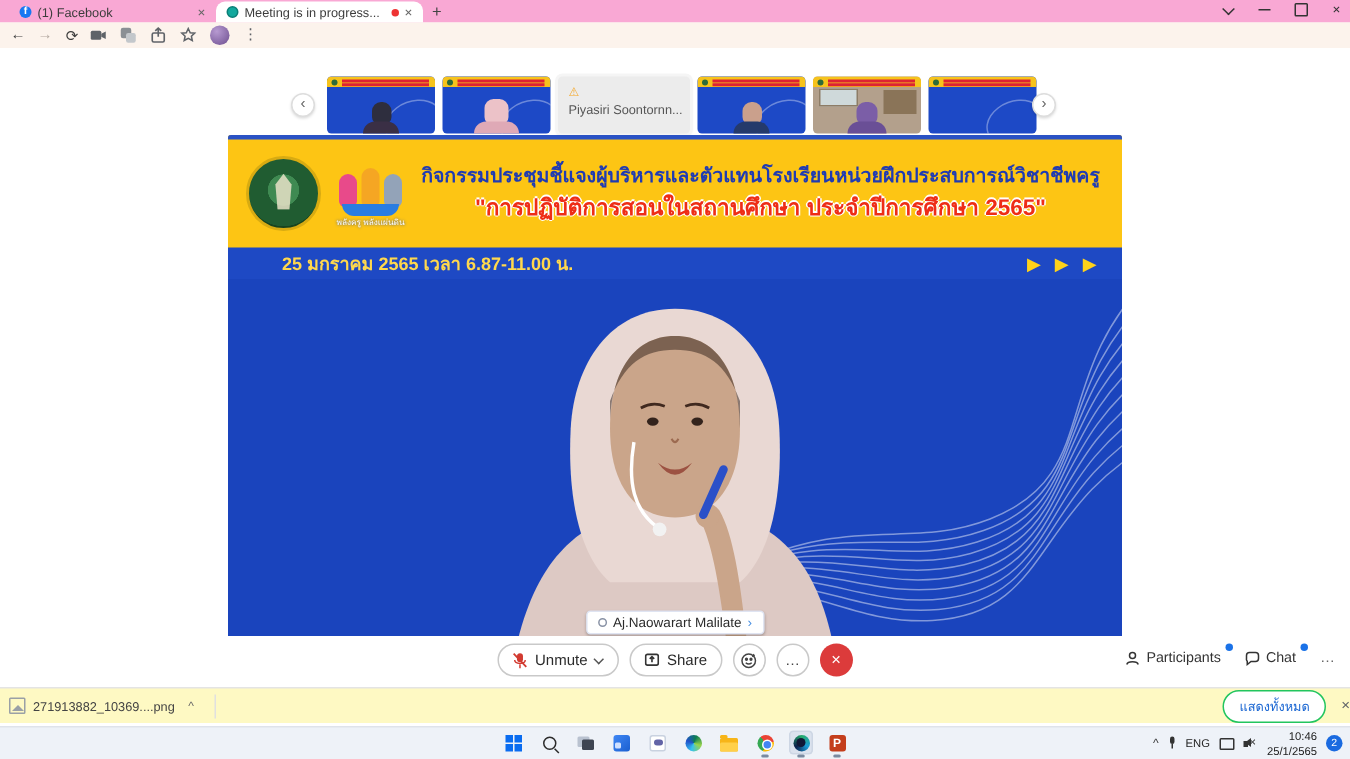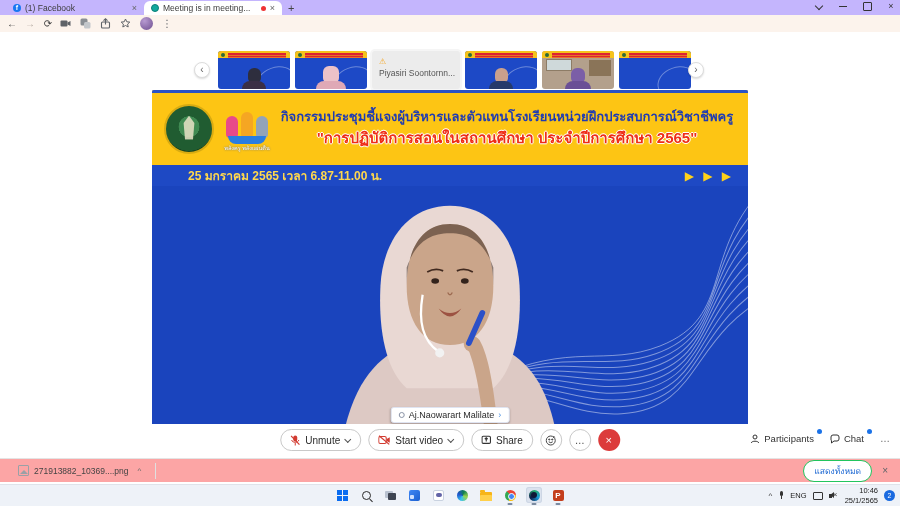--- a/index.html
+++ b/index.html
@@ -1,20 +1,20 @@
 <!DOCTYPE html>
 <html><head>
 <meta charset="utf-8">
 <style>
   * { margin:0; padding:0; box-sizing:border-box; }
   body { font-family:"Liberation Sans", sans-serif; background:#666; }
   .frame { position:relative; width:900px; height:506px; background:#fff; overflow:hidden; font-family:"Liberation Sans", sans-serif; }
 
   
-  .tabstrip { position:absolute; top:0; left:0; right:0; height:15px; background:#c4b5fd; display:flex; align-items:flex-end; }
+  .tabstrip { position:absolute; top:0; left:0; right:0; height:15px; background:#f9a8d4; display:flex; align-items:flex-end; }
   .tab { display:flex; align-items:center; gap:4px; height:14px; padding:0 7px; font-size:8.5px; color:#3c3c3c; width:138px; }
   .tab.active { background:#fff; border-radius:6px 6px 0 0; }
   .favicon { width:8px; height:8px; border-radius:50%; flex:none; }
   .favicon.fb { background:#1877f2; color:#fff; font-size:7px; font-weight:bold; text-align:center; line-height:8px; }
   .favicon.wbx { background:#12a89d; border:1px solid #0b7f77; }
   .tab-title { white-space:nowrap; overflow:hidden; text-overflow:ellipsis; flex:1; }
   .rec-dot { width:5px; height:5px; border-radius:50%; background:#e33; flex:none; }
   .tab-close { color:#666; font-size:9px; line-height:9px; flex:none; cursor:default; }
   .newtab { font-size:11px; color:#444; margin:0 0 1px 6px; }
   .wincontrols { position:absolute; right:4px; top:1px; display:flex; gap:14px; align-items:center; }
@@ -106,21 +106,21 @@
   .chev-dn { width:6px; height:6px; position:relative; }
   .chev-dn::after { content:""; position:absolute; left:0; top:0; width:4px; height:4px; border-right:1.2px solid #555; border-bottom:1.2px solid #555; transform:rotate(45deg); }
   .roundbtn { width:22px; height:22px; border:1px solid #c9c9c9; border-radius:50%; background:#fff; display:flex; align-items:center; justify-content:center; color:#444; font-size:10px; }
   .leavebtn { width:22px; height:22px; border-radius:50%; background:#dc3b3b; color:#fff; font-size:11px; display:flex; align-items:center; justify-content:center; border:none; }
   .ctl-right { position:absolute; right:10px; top:9px; display:flex; gap:16px; align-items:center; }
   .panelbtn { display:flex; gap:4px; align-items:center; font-size:9.5px; color:#333; position:relative; }
   .bluedot { width:5px; height:5px; border-radius:50%; background:#1a72e8; position:absolute; top:-4px; right:-8px; }
   .ctl-more { color:#666; font-size:10px; }
 
   
-  .dlbar { position:absolute; top:458px; left:0; right:0; height:24px; background:#fca5a5; border-top:1px solid #e4e4e4; display:flex; align-items:center; padding:0 12px; }
+  .dlbar { position:absolute; top:458px; left:0; right:0; height:24px; background:#fef9c3; border-top:1px solid #e4e4e4; display:flex; align-items:center; padding:0 0; }
   .dl-chip { display:flex; align-items:center; gap:5px; padding:3px 6px; }
   .dl-ic { width:11px; height:11px; border:1px solid #9aa0a6; border-radius:1px; position:relative; }
   .dl-ic::after { content:""; position:absolute; left:1px; bottom:1px; width:0; height:0; border-left:4px solid transparent; border-right:4px solid transparent; border-bottom:4px solid #9aa0a6; }
   .dl-name { font-size:8.5px; color:#444; }
   .dl-caret { font-size:8px; color:#666; margin-left:4px; }
   .dl-div { width:1px; height:16px; background:#e0e0e0; margin-left:8px; }
   .dl-right { margin-left:auto; display:flex; gap:10px; align-items:center; }
   .showall { border:1px solid #22c55e; border-radius:12px; padding:3px 10px; font-size:8.5px; color:#1a66d2; background:#fff; }
   .dl-close { color:#5f6368; font-size:10px; }
 
@@ -169,21 +169,21 @@
 <div class="frame">
 
   <div class="tabstrip">
     <div class="tab" style="margin-left:6px;">
       <span class="favicon fb">f</span>
       <span class="tab-title">(1) Facebook</span>
       <span class="tab-close">×</span>
     </div>
     <div class="tab active">
       <span class="favicon wbx"></span>
-      <span class="tab-title">Meeting is in meeting...</span>
+      <span class="tab-title">Meeting is in progress...</span>
       <span class="rec-dot"></span>
       <span class="tab-close">×</span>
     </div>
     <div class="newtab">+</div>
     <div class="wincontrols">
       <span class="wc wc-chevron"></span>
       <span class="wc wc-min"></span>
       <span class="wc wc-max"></span>
       <span class="wc">×</span>
     </div>
@@ -340,29 +340,20 @@
         <button class="pill">
           <svg width="10" height="11" viewBox="0 0 10 11">
               <rect x="3" y="0.5" width="4" height="6" rx="2" fill="#d23b31"></rect>
               <path d="M1.5 5 C1.5 8 8.5 8 8.5 5 M5 8 V10.5" stroke="#d23b31" stroke-width="1" fill="none"></path>
               <line x1="0.8" y1="0.8" x2="9.2" y2="9.6" stroke="#d23b31" stroke-width="1.2"></line>
             </svg>
           <span>Unmute</span>
           <span class="chev-dn"></span>
         </button>
         <button class="pill">
-          <svg width="12" height="10" viewBox="0 0 12 10">
-              <rect x="0.5" y="1.5" width="7.5" height="7" rx="1.5" fill="none" stroke="#d23b31" stroke-width="1.1"></rect>
-              <path d="M8.5 4 L11.5 2.2 V7.8 L8.5 6 Z" fill="#d23b31"></path>
-              <line x1="0.8" y1="0.8" x2="11" y2="9.4" stroke="#d23b31" stroke-width="1.2"></line>
-            </svg>
-          <span>Start video</span>
-          <span class="chev-dn"></span>
-        </button>
-        <button class="pill">
           <svg width="10" height="10" viewBox="0 0 10 10" fill="none" stroke="#333" stroke-width="1.1">
               <rect x="0.8" y="1.2" width="8.4" height="7.2" rx="1.2"></rect>
               <path d="M5 6.5 V3 M3.5 4.2 L5 2.8 L6.5 4.2"></path>
             </svg>
           <span>Share</span>
         </button>
         <button class="roundbtn">
           <svg width="11" height="11" viewBox="0 0 11 11" fill="none" stroke="#444" stroke-width="1">
               <circle cx="5.5" cy="5.5" r="4.5"></circle>
               <circle cx="4" cy="4.5" r="0.6" fill="#444"></circle>

